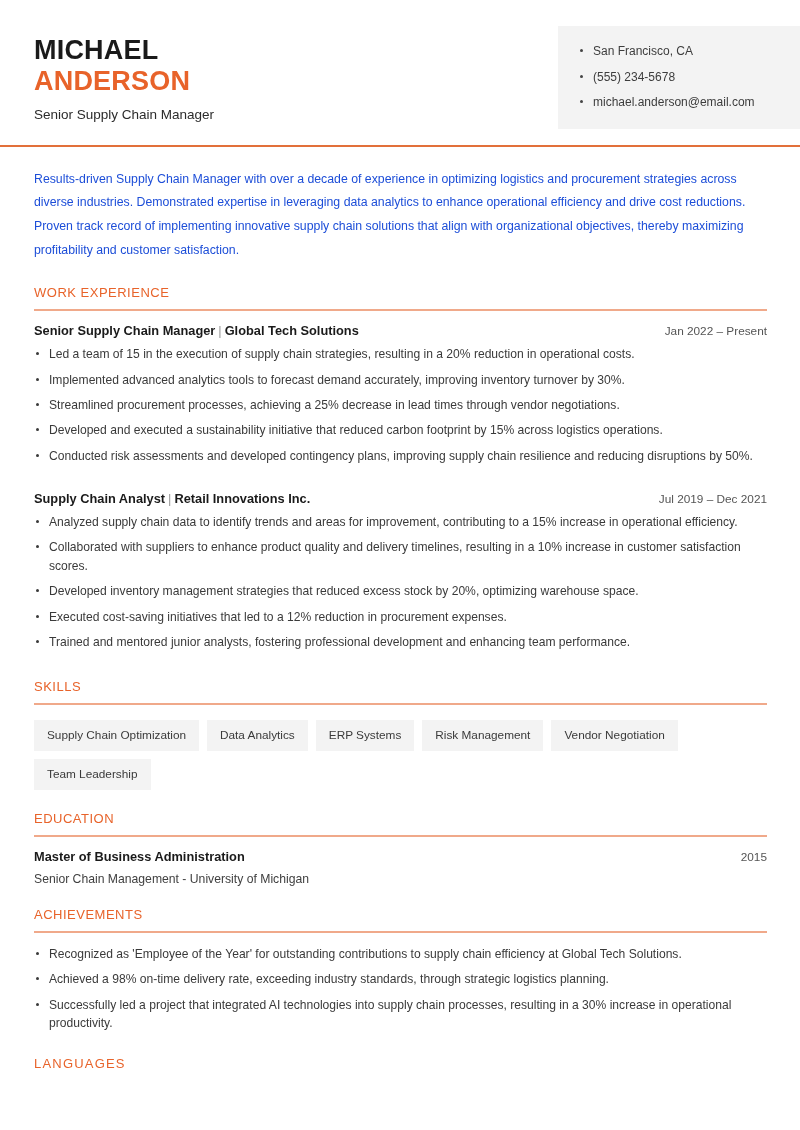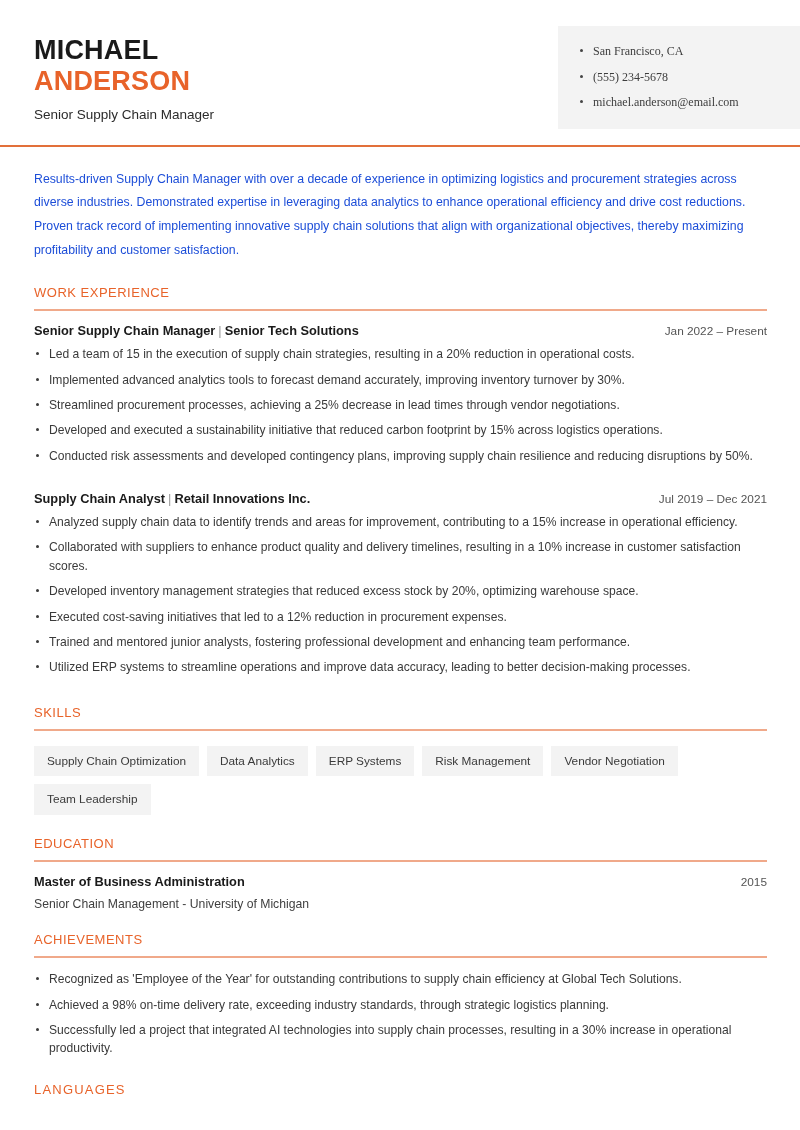--- a/index.html
+++ b/index.html
@@ -59,21 +59,21 @@
     font-weight: normal;
   }
 
   .contact-box {
     background: #f3f3f3;
     width: 242px;
     padding: 13px 0 13px 22px;
     margin-top: 4px;
   }
 
-  .contact-list { list-style: none; font-family: Liberation Serif, serif; }
+  .contact-list { list-style: none; }
 
   .contact-item {
     font-size: 12px;
     color: #3d3d3d;
     padding: 5px 0;
     position: relative;
     padding-left: 13px;
     line-height: 1.3;
   }
 
@@ -221,21 +221,21 @@
 
     <p class="summary">Results-driven Supply Chain Manager with over a decade of experience in optimizing logistics and procurement strategies across diverse industries. Demonstrated expertise in leveraging data analytics to enhance operational efficiency and drive cost reductions. Proven track record of implementing innovative supply chain solutions that align with organizational objectives, thereby maximizing profitability and customer satisfaction.</p>
 
     <div class="section">
       <div class="section-heading">WORK EXPERIENCE</div>
       <div class="section-rule"></div>
 
       <div class="entry">
         <div class="entry-head">
           <div class="entry-title">
-            <span>Senior Supply Chain Manager</span><span class="entry-sep">|</span><span>Senior Tech Solutions</span>
+            <span>Senior Supply Chain Manager</span><span class="entry-sep">|</span><span>Global Tech Solutions</span>
           </div>
           <div class="entry-date">Jan 2022 – Present</div>
         </div>
         <ul class="bullets">
           <li class="bullet">Led a team of 15 in the execution of supply chain strategies, resulting in a 20% reduction in operational costs.</li>
           <li class="bullet">Implemented advanced analytics tools to forecast demand accurately, improving inventory turnover by 30%.</li>
           <li class="bullet">Streamlined procurement processes, achieving a 25% decrease in lead times through vendor negotiations.</li>
           <li class="bullet">Developed and executed a sustainability initiative that reduced carbon footprint by 15% across logistics operations.</li>
           <li class="bullet">Conducted risk assessments and developed contingency plans, improving supply chain resilience and reducing disruptions by 50%.</li>
         </ul>
@@ -247,21 +247,20 @@
             <span>Supply Chain Analyst</span><span class="entry-sep">|</span><span>Retail Innovations Inc.</span>
           </div>
           <div class="entry-date">Jul 2019 – Dec 2021</div>
         </div>
         <ul class="bullets">
           <li class="bullet">Analyzed supply chain data to identify trends and areas for improvement, contributing to a 15% increase in operational efficiency.</li>
           <li class="bullet">Collaborated with suppliers to enhance product quality and delivery timelines, resulting in a 10% increase in customer satisfaction scores.</li>
           <li class="bullet">Developed inventory management strategies that reduced excess stock by 20%, optimizing warehouse space.</li>
           <li class="bullet">Executed cost-saving initiatives that led to a 12% reduction in procurement expenses.</li>
           <li class="bullet">Trained and mentored junior analysts, fostering professional development and enhancing team performance.</li>
-          <li class="bullet">Utilized ERP systems to streamline operations and improve data accuracy, leading to better decision-making processes.</li>
         </ul>
       </div>
     </div>
 
     <div class="section">
       <div class="section-heading">SKILLS</div>
       <div class="section-rule"></div>
       <div class="chips">
         <span class="chip">Supply Chain Optimization</span>
         <span class="chip">Data Analytics</span>

